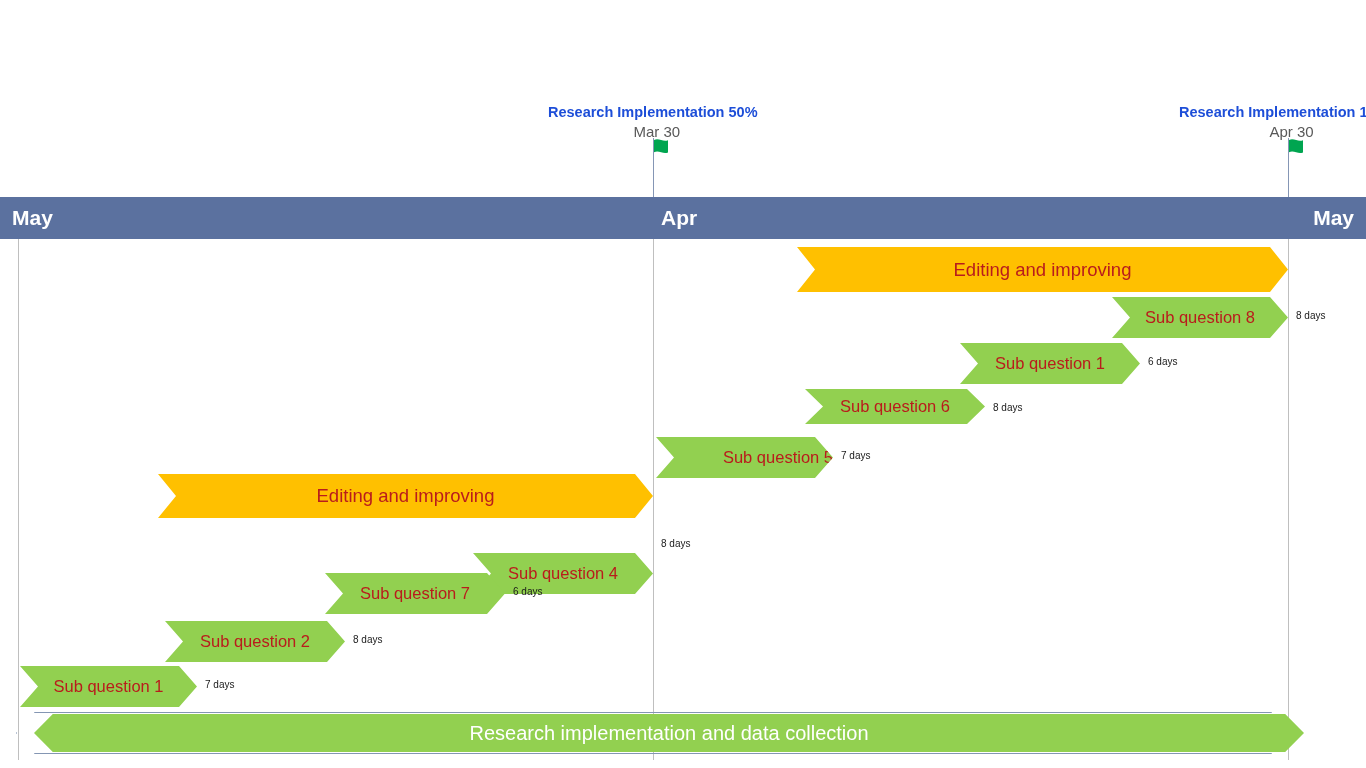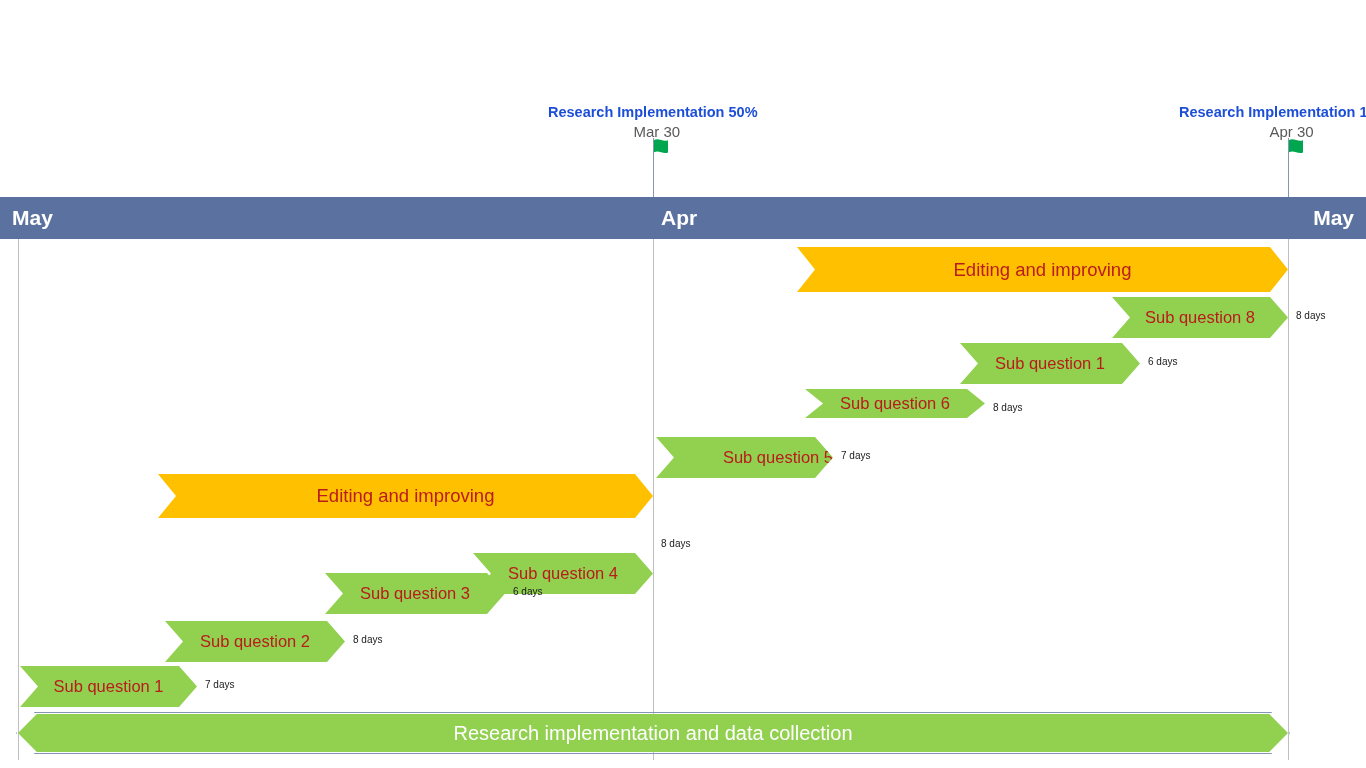--- a/index.html
+++ b/index.html
@@ -112,20 +112,21 @@
     position: absolute;
     display: flex;
     align-items: center;
     justify-content: center;
     background: #92d050;
     box-sizing: border-box;
     clip-path: polygon(
       24px 0%, calc(100% - 24px) 0%, calc(100% - 24px) -14%,
       100% 50%, calc(100% - 24px) 114%, calc(100% - 24px) 100%,
       24px 100%, 24px 114%, 0% 50%, 24px -14%);
+    margin-left: 16px;
   }
   .summary-outline {
     position: absolute;
     box-sizing: border-box;
     border: 1.5px solid #8496b3;
     background: transparent;
     clip-path: polygon(
       24px 0%, calc(100% - 24px) 0%, calc(100% - 24px) -14%,
       100% 50%, calc(100% - 24px) 114%, calc(100% - 24px) 100%,
       24px 100%, 24px 114%, 0% 50%, 24px -14%);
@@ -180,37 +181,37 @@
         <span class="bar-label bar-label-lg">Editing and improving</span>
       </div>
       <div class="bar bar-green" style="left: 1112px; top: 297px; width: 176px; height: 41px; background: rgb(146, 208, 80);">
         <span class="bar-label">Sub question 8</span>
       </div>
       <div class="duration" style="left: 1296px; top: 309.5px; color: rgb(26, 26, 26);">8 days</div>
       <div class="bar bar-green" style="left: 960px; top: 343px; width: 180px; height: 41px; background: rgb(146, 208, 80);">
         <span class="bar-label">Sub question 1</span>
       </div>
       <div class="duration" style="left: 1148px; top: 355.5px; color: rgb(26, 26, 26);">6 days</div>
-      <div class="bar bar-green" style="left: 805px; top: 389px; width: 180px; height: 29px; background: rgb(146, 208, 80);">
+      <div class="bar bar-green" style="left: 805px; top: 389px; width: 180px; height: 35px; background: rgb(146, 208, 80);">
         <span class="bar-label">Sub question 6</span>
       </div>
       <div class="duration" style="left: 993px; top: 401.5px; color: rgb(26, 26, 26);">8 days</div>
       <div class="bar bar-green" style="left: 656px; top: 437px; width: 177px; height: 41px; background: rgb(146, 208, 80); justify-content: flex-end;">
         <span class="bar-label">Sub question 5</span>
       </div>
       <div class="duration" style="left: 841px; top: 449.5px; color: rgb(26, 26, 26);">7 days</div>
       <div class="bar bar-orange" style="left: 158px; top: 474px; width: 495px; height: 44px; background: rgb(255, 192, 0);">
         <span class="bar-label bar-label-lg">Editing and improving</span>
       </div>
       <div class="bar bar-green" style="left: 473px; top: 553px; width: 180px; height: 41px; background: rgb(146, 208, 80);">
         <span class="bar-label">Sub question 4</span>
       </div>
       <div class="duration" style="left: 661px; top: 537.5px; color: rgb(26, 26, 26);">8 days</div>
       <div class="bar bar-green" style="left: 325px; top: 573px; width: 180px; height: 41px; background: rgb(146, 208, 80);">
-        <span class="bar-label">Sub question 3</span>
+        <span class="bar-label">Sub question 7</span>
       </div>
       <div class="duration" style="left: 513px; top: 585.5px; color: rgb(26, 26, 26);">6 days</div>
       <div class="bar bar-green" style="left: 165px; top: 621px; width: 180px; height: 41px; background: rgb(146, 208, 80);">
         <span class="bar-label">Sub question 2</span>
       </div>
       <div class="duration" style="left: 353px; top: 633.5px; color: rgb(26, 26, 26);">8 days</div>
       <div class="bar bar-green" style="left: 20px; top: 666px; width: 177px; height: 41px; background: rgb(146, 208, 80);">
         <span class="bar-label">Sub question 1</span>
       </div>
       <div class="duration" style="left: 205px; top: 678.5px; color: rgb(26, 26, 26);">7 days</div>

